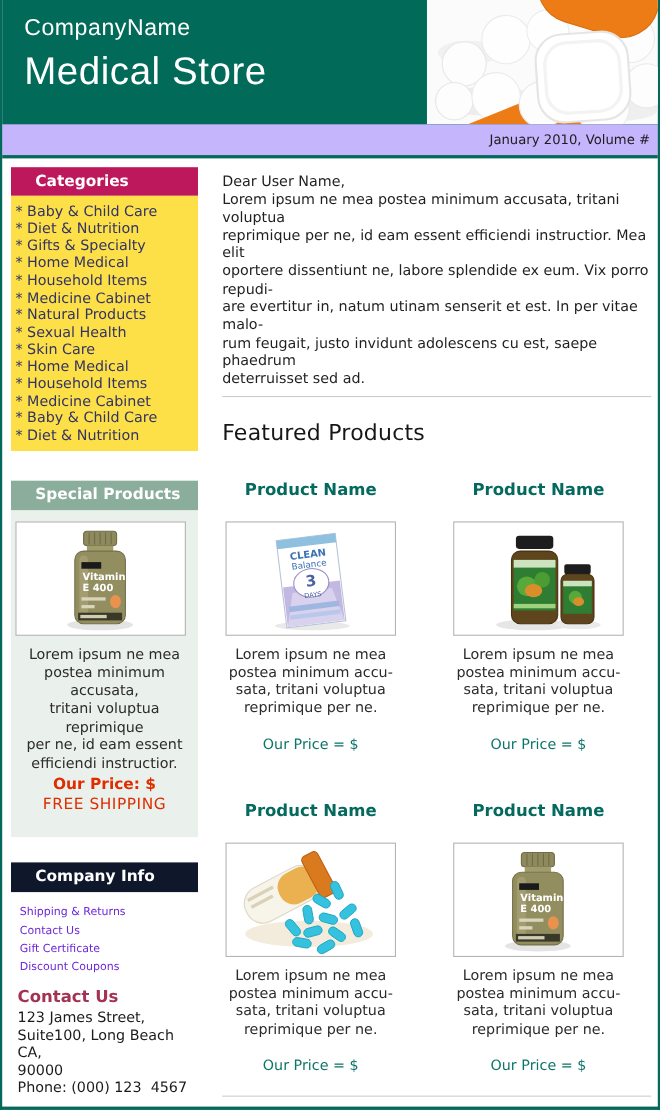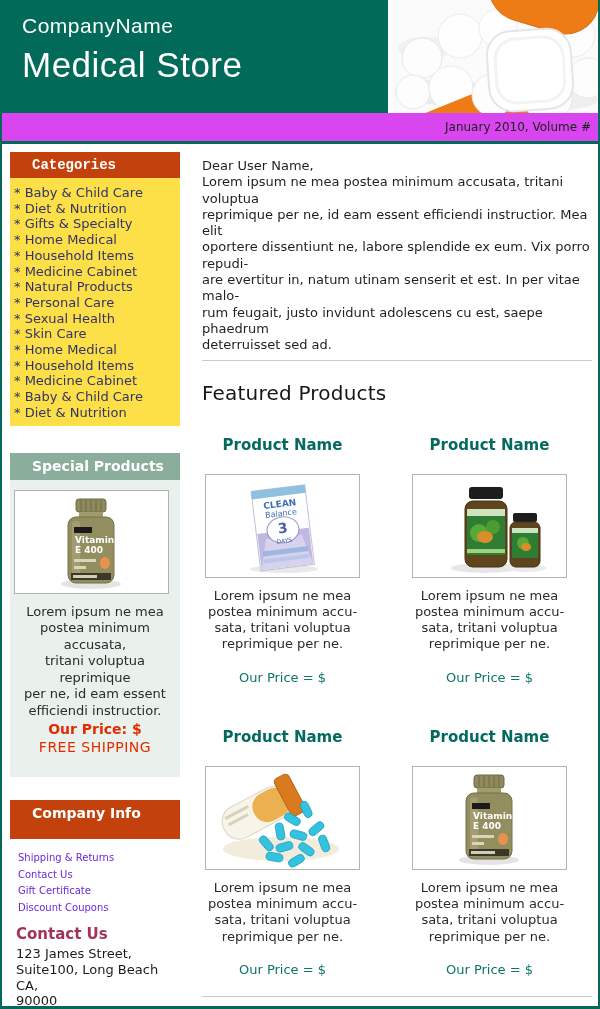--- a/index.html
+++ b/index.html
@@ -9,37 +9,37 @@
     border-left:2px solid #04695a;border-right:2px solid #04695a;border-bottom:3px solid #04695a;
     font-family:"DejaVu Sans",sans-serif;
   }
   
   .header{position:absolute;left:-2px;top:0;width:600px;height:144px;background:#016a59;}
   .header .titles{position:absolute;left:22px;top:14px;color:#ffffff;font-family:"Liberation Sans",sans-serif;}
   .company-name{font-size:21px;letter-spacing:.5px;}
   .store-name{font-size:35px;margin-top:7px;letter-spacing:.5px;}
   .header-photo{position:absolute;right:0;top:0;width:212px;height:113px;}
   
-  .volume-bar{position:absolute;left:-2px;top:113px;width:600px;height:28px;background:#d946ef;
+  .volume-bar{position:absolute;left:-2px;top:113px;width:600px;height:28px;background:#c4b5fd;
     display:flex;align-items:center;justify-content:flex-end;box-sizing:border-box;padding-right:9px;
     font-size:12px;color:#1c1c1c;}
   
   .sidebar{position:absolute;left:8px;top:152px;width:170px;}
   .side-header{height:26px;line-height:26px;color:#ffffff;font-weight:bold;font-size:14px;padding-left:22px;box-sizing:border-box;}
-  .cat-header{background:#c2410c;font-family:Liberation Mono, monospace;}
+  .cat-header{background:#be185d;}
   .cat-list{list-style:none;margin:0;padding:7px 2px 5px 4px;background:#fde047;}
   .cat-list li{font-size:13px;line-height:15.7px;color:#333366;white-space:nowrap;cursor:pointer;}
   .special-header{background:#8aad9c;margin-top:27px;height:27px;line-height:27px;}
   .special-body{background:#eaf0ec;padding:10px 0 21px 0;}
   .special-frame{width:153px;height:102px;background:#ffffff;border:1px solid #b2b2b2;margin-left:4px;
     display:flex;align-items:center;justify-content:center;}
   .special-desc{margin-top:10px;font-size:13px;line-height:16.5px;color:#2b2b2b;text-align:center;white-space:pre-line;}
   .special-price{margin-top:1px;font-size:14px;line-height:18px;font-weight:bold;color:#e02d00;text-align:center;}
   .special-shipping{font-size:14px;line-height:18px;font-weight:normal;color:#e02d00;text-align:center;letter-spacing:.5px;}
-  .company-header{background:#c2410c;margin-top:23px;height:39px;line-height:27px;}
+  .company-header{background:#0f172a;margin-top:23px;height:27px;line-height:27px;}
   .company-links{list-style:none;margin:0;padding:11px 0 0 8px;}
   .company-links li{font-size:10px;line-height:16.5px;color:#6d28d9;cursor:pointer;}
   .contact-title{margin:9px 0 0 6px;font-size:15px;font-weight:bold;color:#a23355;}
   .contact-address{margin:3px 0 0 6px;font-size:13px;line-height:15.8px;color:#1b1b1b;white-space:pre-wrap;}
   
   .main{position:absolute;left:200px;top:158px;width:390px;}
   .greeting,.intro{font-size:13px;line-height:16.3px;color:#1f1f1f;}
   .intro{white-space:pre-line;}
   .divider{border:none;border-top:1px solid #cccccc;margin:0;}
   .divider-1{margin-top:6px;}
@@ -99,21 +99,20 @@
 
     <div class="side-header cat-header">Categories</div>
     <ul class="cat-list">
       <li>* Baby &amp; Child Care</li>
       <li>* Diet &amp; Nutrition</li>
       <li>* Gifts &amp; Specialty</li>
       <li>* Home Medical</li>
       <li>* Household Items</li>
       <li>* Medicine Cabinet</li>
       <li>* Natural Products</li>
-      <li>* Personal Care</li>
       <li>* Sexual Health</li>
       <li>* Skin Care</li>
       <li>* Home Medical</li>
       <li>* Household Items</li>
       <li>* Medicine Cabinet</li>
       <li>* Baby &amp; Child Care</li>
       <li>* Diet &amp; Nutrition</li>
     </ul>
 
     <div class="side-header special-header">Special Products</div>

